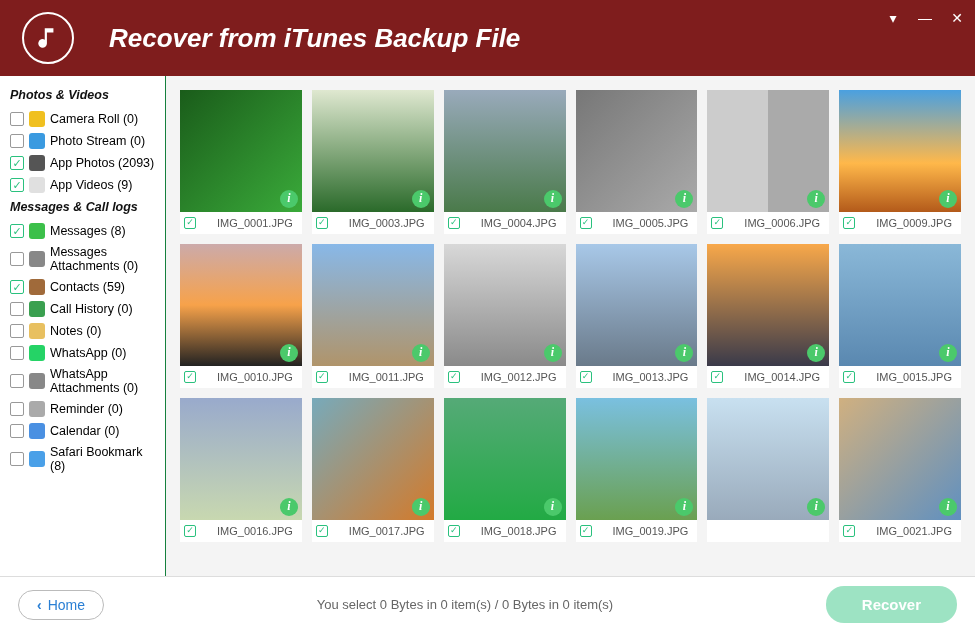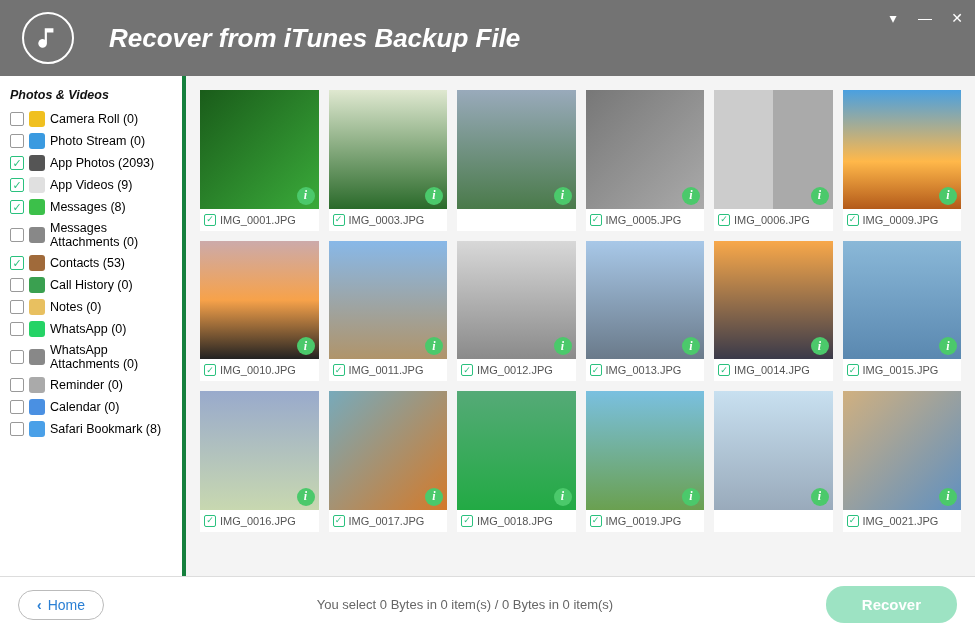--- a/index.html
+++ b/index.html
@@ -1,35 +1,35 @@
 <!DOCTYPE html>
 <html><head>
 <meta charset="utf-8">
 <style>
 * { margin: 0; padding: 0; box-sizing: border-box; font-family: Arial, sans-serif; }
 body { width: 975px; height: 632px; background: #fff; overflow: hidden; display: flex; flex-direction: column; }
-.header { background: #737373; height: 76px; display: flex; align-items: center; position: relative; }
+.header { background: #7f1d1d; height: 76px; display: flex; align-items: center; position: relative; }
 .logo { width: 52px; height: 52px; border: 2px solid #fff; border-radius: 50%; margin-left: 22px; display: flex; align-items: center; justify-content: center; }
 .logo svg { width: 26px; height: 26px; fill: #fff; }
 .title { color: #fff; font-size: 26px; font-weight: bold; font-style: italic; margin-left: 35px; }
 .win-controls { position: absolute; right: 10px; top: 10px; display: flex; gap: 16px; color: #fff; }
 .win-controls span { cursor: pointer; font-size: 14px; width: 16px; text-align: center; }
 .body { flex: 1; display: flex; overflow: hidden; }
-.sidebar { width: 186px; border-right: 4px solid #15803d; padding: 8px 10px; overflow-y: auto; font-size: 12.5px; }
+.sidebar { width: 166px; border-right: 1px solid #15803d; padding: 8px 10px; overflow-y: auto; font-size: 12.5px; }
 .section-title { font-weight: bold; font-style: italic; color: #111; margin: 4px 0 6px; }
 .sb-item { display: flex; align-items: center; gap: 5px; padding: 3px 0; cursor: pointer; }
 .chk { width: 14px; height: 14px; border: 1px solid #999; border-radius: 2px; display: flex; align-items: center; justify-content: center; flex-shrink: 0; }
 .chk.on { border-color: #2ac17e; color: #2ac17e; }
 .chk.on::after { content: "✓"; font-size: 11px; line-height: 1; }
 .sb-icon { width: 16px; height: 16px; border-radius: 3px; flex-shrink: 0; display:flex; align-items:center; justify-content:center; font-size:10px; color:#fff; }
 .content { flex: 1; background: #f4f4f4; overflow-y: auto; padding: 14px; display: grid; grid-template-columns: repeat(6, 1fr); gap: 10px; align-content: start; }
 .thumb { background: #fff; display: flex; flex-direction: column; }
 .thumb-img { width: 100%; aspect-ratio: 1/1; position: relative; background: #888; }
 .info-badge { position: absolute; right: 4px; bottom: 4px; width: 18px; height: 18px; background: #4bc96b; border-radius: 50%; color: #fff; display: flex; align-items: center; justify-content: center; font-family: serif; font-style: italic; font-weight: bold; font-size: 12px; }
-.thumb-row { display: flex; align-items: center; gap: 4px; padding: 5px 4px; font-size: 11px; color: #555; white-space: nowrap; overflow: hidden; }
+.thumb-row { display: flex; align-items: center; gap: 21px; padding: 5px 4px; font-size: 11px; color: #555; white-space: nowrap; overflow: hidden; }
 .thumb-chk { width: 12px; height: 12px; border: 1px solid #2ac17e; color: #2ac17e; display: flex; align-items: center; justify-content: center; border-radius: 2px; flex-shrink: 0; }
 .thumb-chk::after { content: "✓"; font-size: 9px; line-height: 1; }
 .footer { height: 56px; border-top: 1px solid #ddd; display: flex; align-items: center; padding: 0 18px; font-size: 13px; color: #666; }
 .home-btn { border: 1px solid #bbb; border-radius: 16px; padding: 6px 18px; display: flex; align-items: center; gap: 6px; font-size: 14px; color: #2a7fd4; background: #fff; cursor: pointer; }
 .home-btn .ar { font-weight: bold; }
 .status { flex: 1; text-align: center; }
 .recover-btn { background: #9de3c3; color: #fff; border: none; border-radius: 18px; padding: 10px 36px; font-size: 15px; font-weight: bold; cursor: pointer; }
 
 .g-plant { background: linear-gradient(135deg,#1a5c1a,#3aaa3a); }
 .g-plant2 { background: linear-gradient(180deg,#dfe8d0,#2a6a2a); }
@@ -83,34 +83,35 @@
       <div class="sb-item">
         <span class="chk on"></span>
         <span class="sb-icon" style="background: rgb(85, 85, 85);"></span>
         <span>App Photos (2093)</span>
       </div>
       <div class="sb-item">
         <span class="chk on"></span>
         <span class="sb-icon" style="background: rgb(224, 224, 224);"></span>
         <span>App Videos (9)</span>
       </div>
+      <div class="section-title">Messages &amp; Call logs</div>
       <div class="sb-item">
         <span class="chk on"></span>
         <span class="sb-icon" style="background: rgb(60, 192, 74);"></span>
         <span>Messages (8)</span>
       </div>
       <div class="sb-item">
         <span class="chk"></span>
         <span class="sb-icon" style="background: rgb(136, 136, 136);"></span>
         <span>Messages Attachments (0)</span>
       </div>
       <div class="sb-item">
         <span class="chk on"></span>
         <span class="sb-icon" style="background: rgb(160, 106, 58);"></span>
-        <span>Contacts (53)</span>
+        <span>Contacts (59)</span>
       </div>
       <div class="sb-item">
         <span class="chk"></span>
         <span class="sb-icon" style="background: rgb(58, 160, 80);"></span>
         <span>Call History (0)</span>
       </div>
       <div class="sb-item">
         <span class="chk"></span>
         <span class="sb-icon" style="background: rgb(232, 192, 96);"></span>
         <span>Notes (0)</span>
@@ -156,20 +157,24 @@
           <div class="info-badge">i</div>
         </div>
         <div class="thumb-row">
           <span class="thumb-chk"></span>
           <span>IMG_0003.JPG</span>
         </div>
       </div>
       <div class="thumb">
         <div class="thumb-img g-palm">
           <div class="info-badge">i</div>
+        </div>
+        <div class="thumb-row">
+          <span class="thumb-chk"></span>
+          <span>IMG_0004.JPG</span>
         </div>
       </div>
       <div class="thumb">
         <div class="thumb-img g-rock">
           <div class="info-badge">i</div>
         </div>
         <div class="thumb-row">
           <span class="thumb-chk"></span>
           <span>IMG_0005.JPG</span>
         </div>

